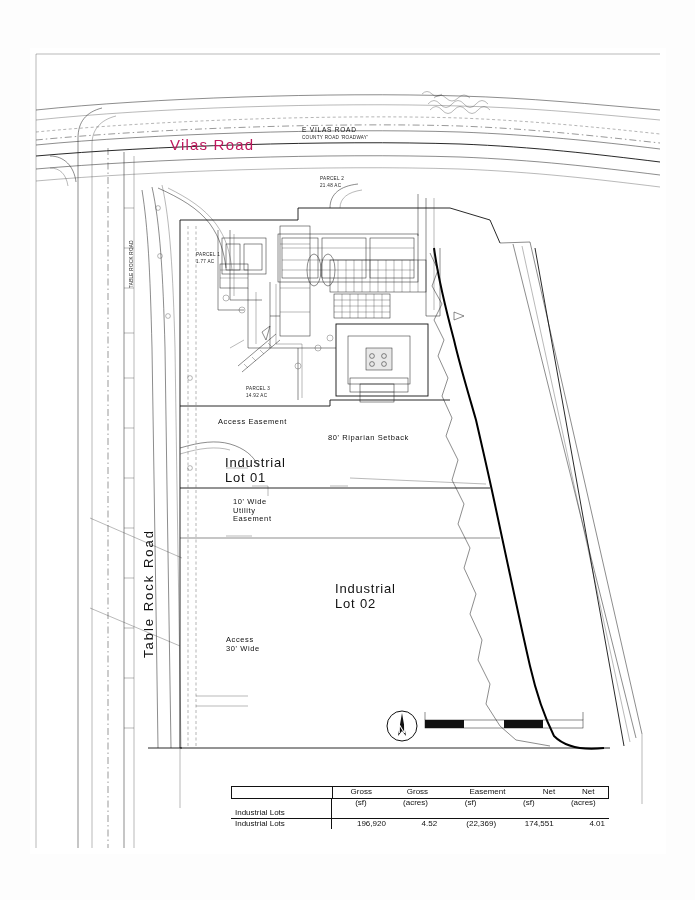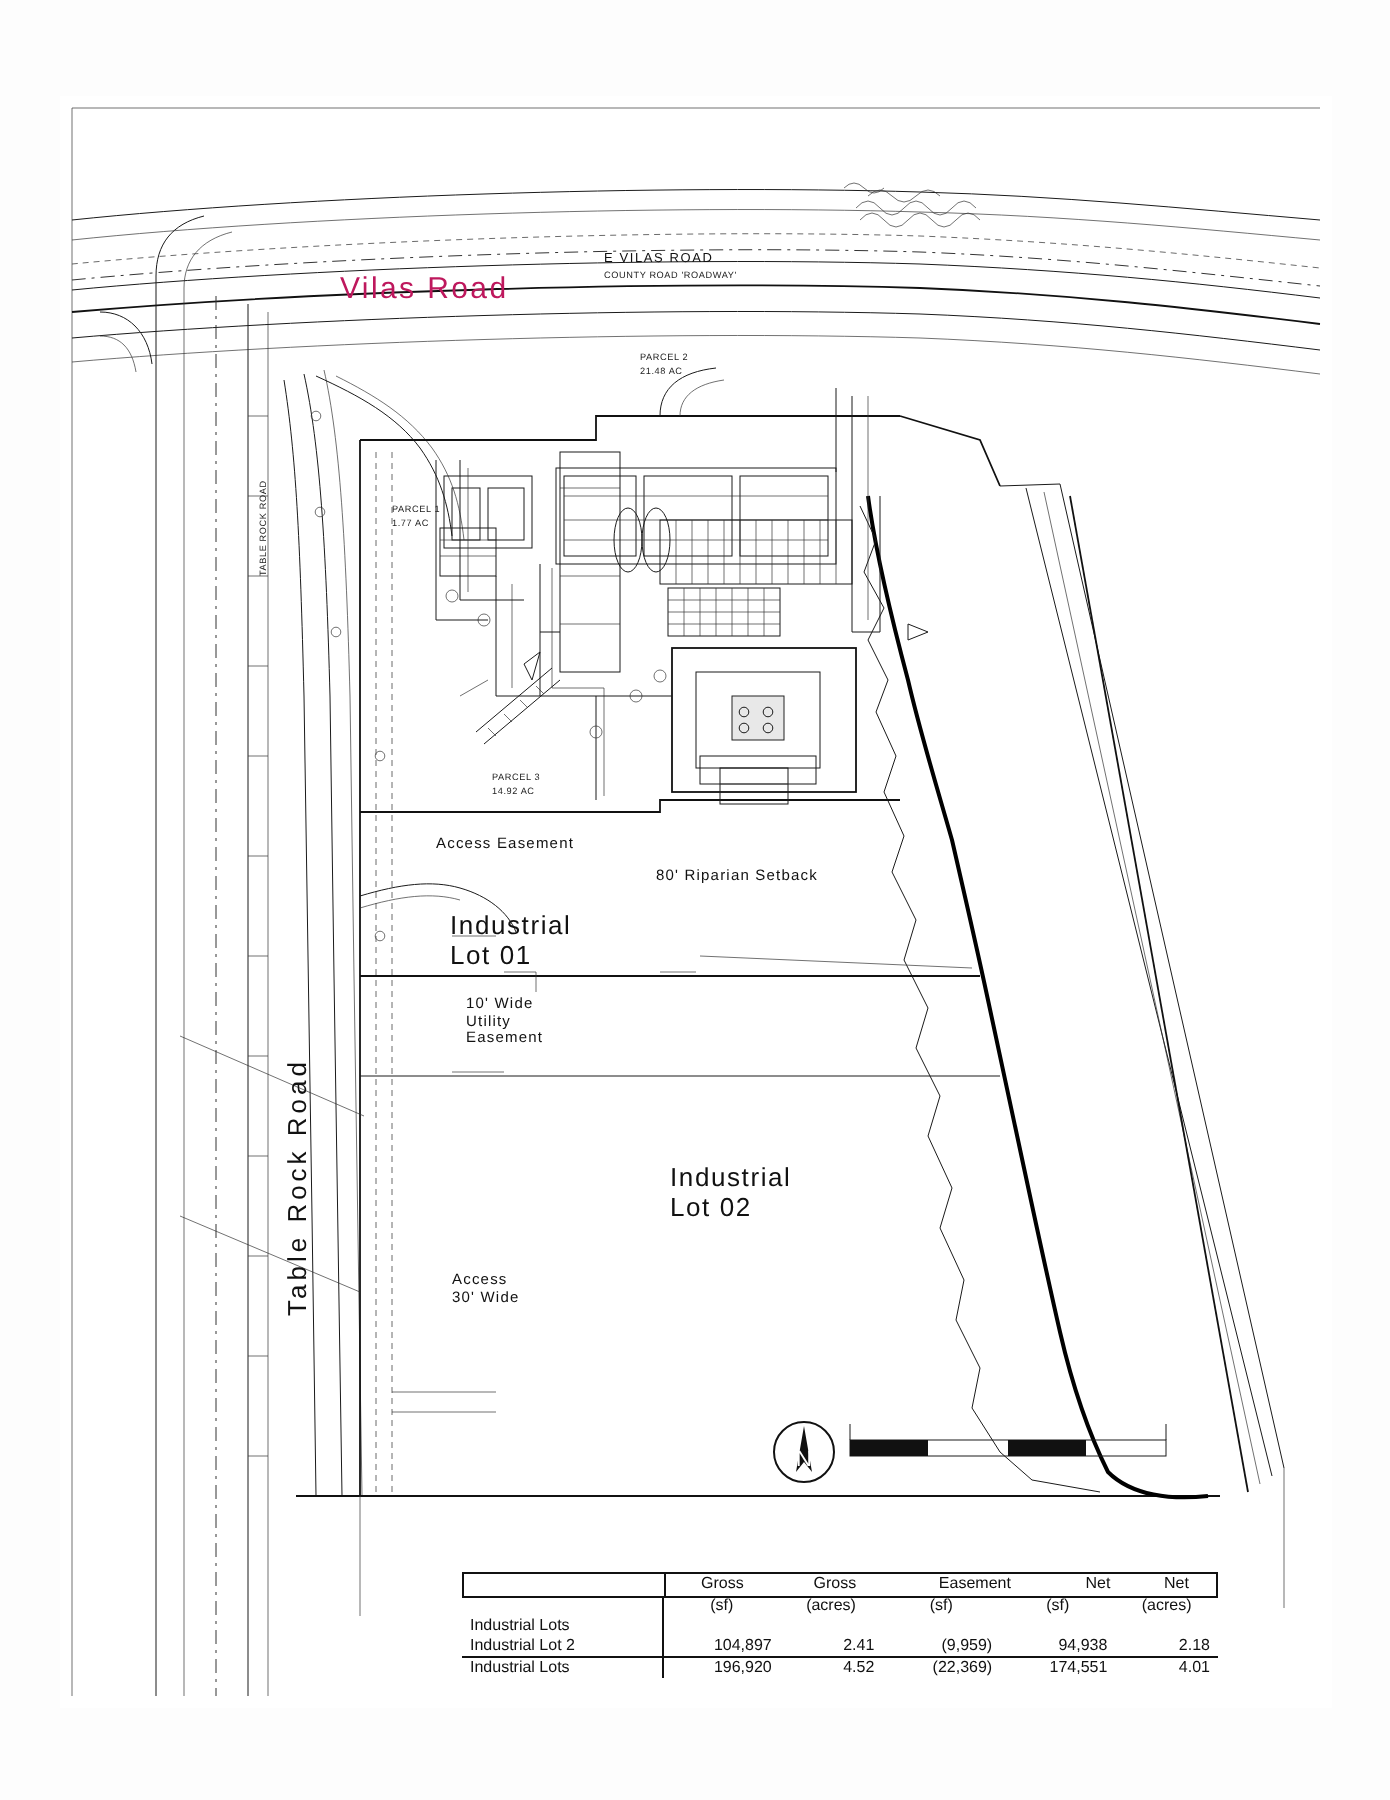--- a/index.html
+++ b/index.html
@@ -409,28 +409,20 @@
           <td style="text-align:center;"><span>(acres)</span></td>
         </tr>
         <tr class="grp-row">
           <td class="col-label"><span>Industrial Lots</span></td>
           <td class="vline"></td>
               <td></td>
               <td></td>
               <td></td>
               <td></td>
         </tr>
-        <tr>
-          <td class="col-label"><span>Industrial Lot 2</span></td>
-          <td class="vline num"><span>104,897</span></td>
-          <td class="num"><span>2.41</span></td>
-          <td class="num"><span>(9,959)</span></td>
-          <td class="num"><span>94,938</span></td>
-          <td class="num"><span>2.18</span></td>
-        </tr>
         <tr class="total-row">
           <td class="col-label"><span>Industrial Lots</span></td>
           <td class="vline num"><span>196,920</span></td>
           <td class="num"><span>4.52</span></td>
           <td class="num"><span>(22,369)</span></td>
           <td class="num"><span>174,551</span></td>
           <td class="num"><span>4.01</span></td>
         </tr>
       </tbody>
         </table>

